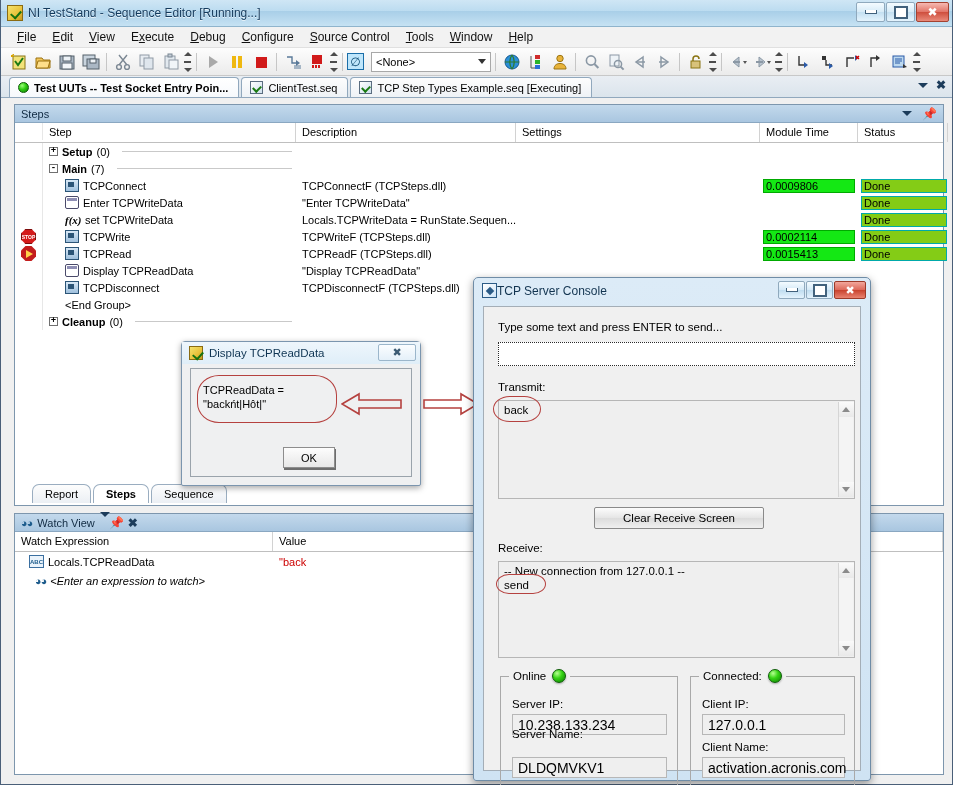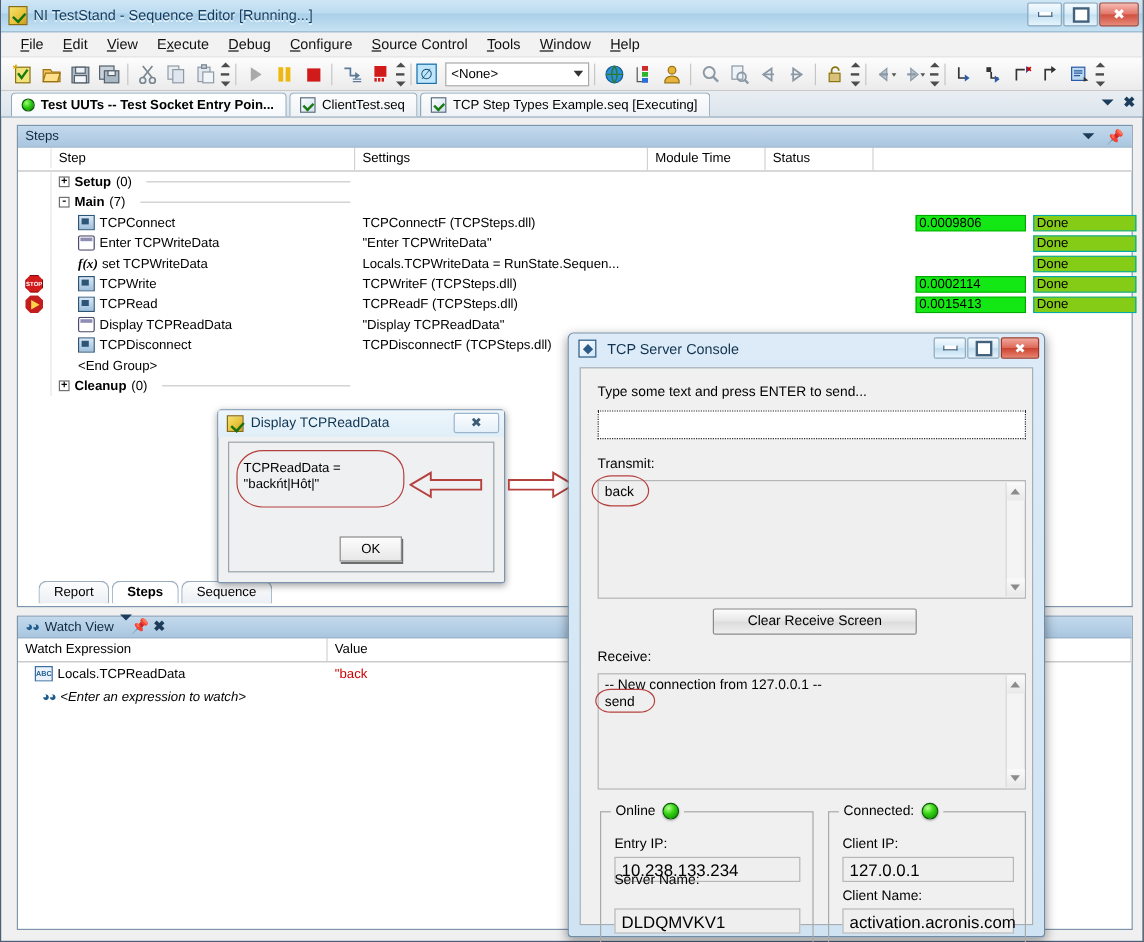--- a/index.html
+++ b/index.html
@@ -258,21 +258,21 @@
   .red-arrow svg { display:block; }
 
   
   .dlg-tcp {
     position:absolute; left:472px; top:277px; width:398px; height:504px;
     background: linear-gradient(180deg,#dcebf7 0%,#cfe3f3 100%);
     border:1px solid #6f8ca6; border-radius:5px 5px 3px 3px;
     box-shadow: 0 3px 9px rgba(0,0,0,.4);
   }
   .tcp-title {
-    height:25px; display:flex; align-items:center; gap:9px; padding-left:8px;
+    height:25px; display:flex; align-items:center; gap:0; padding-left:8px;
     font-size:12px; color:#123450; position:relative;text-align:right;
   }
   .tcp-ico { width:15px;height:15px;border:1px solid #2b5b86;
     background:linear-gradient(135deg,#ffffff 0%,#cfe5f7 100%); position:relative;}
   .tcp-ico:after{content:"";position:absolute;left:4px;top:4px;width:6px;height:6px;
     background:#2b5b86; transform:rotate(45deg);}
   .tcp-wbtns { position:absolute; right:4px; top:3px; display:flex; gap:1px;}
   .tcp-wb { width:27px;height:18px;border:1px solid #8fa9bd; border-radius:2px;
     background: linear-gradient(180deg,#f4fbff 0%,#d4e9f7 50%,#c0ddf0 52%,#e4f3fd 100%);
     display:flex;align-items:center;justify-content:center;color:#2a4a63;font-size:11px;}
@@ -604,20 +604,21 @@
       <span>Steps</span>
       <span class="cap-right">
         <span class="caret-dn"></span>
         <span class="pin">📌</span>
       </span>
     </div>
 
     <div class="grid-header">
       <div class="gh gutter"></div>
       <div class="gh col-step">Step</div>
+      <div class="gh col-desc">Description</div>
       <div class="gh col-set">Settings</div>
       <div class="gh col-mod">Module Time</div>
       <div class="gh col-stat">Status</div>
     </div>
 
     <div class="grid-body">
 
       <div class="grow">
         <div class="gutter"></div>
         <div class="gc col-step grp">
@@ -892,21 +893,21 @@
               </span>
         </div>
       </div>
       <div class="ann-oval" style="left:12px;top:267px;width:50px;height:20px"></div>
 
       <div class="grpbox" style="left:16px;top:369px;width:178px;height:114px">
         <div class="legend">
           <span>Online</span>
           <span class="grp-led"></span>
         </div>
-        <div class="lbl" style="position:absolute;left:11px;top:21px">Entry IP:</div>
+        <div class="lbl" style="position:absolute;left:11px;top:21px">Server IP:</div>
         <div class="ro-field" style="left:11px;top:37px;width:155px">10.238.133.234</div>
         <div class="lbl" style="position:absolute;left:11px;top:51px">Server Name:</div>
         <div class="ro-field" style="left:11px;top:80px;width:155px">DLDQMVKV1</div>
       </div>
 
       <div class="grpbox" style="left:206px;top:369px;width:165px;height:114px">
         <div class="legend">
           <span>Connected:</span>
           <span class="grp-led"></span>
         </div>

